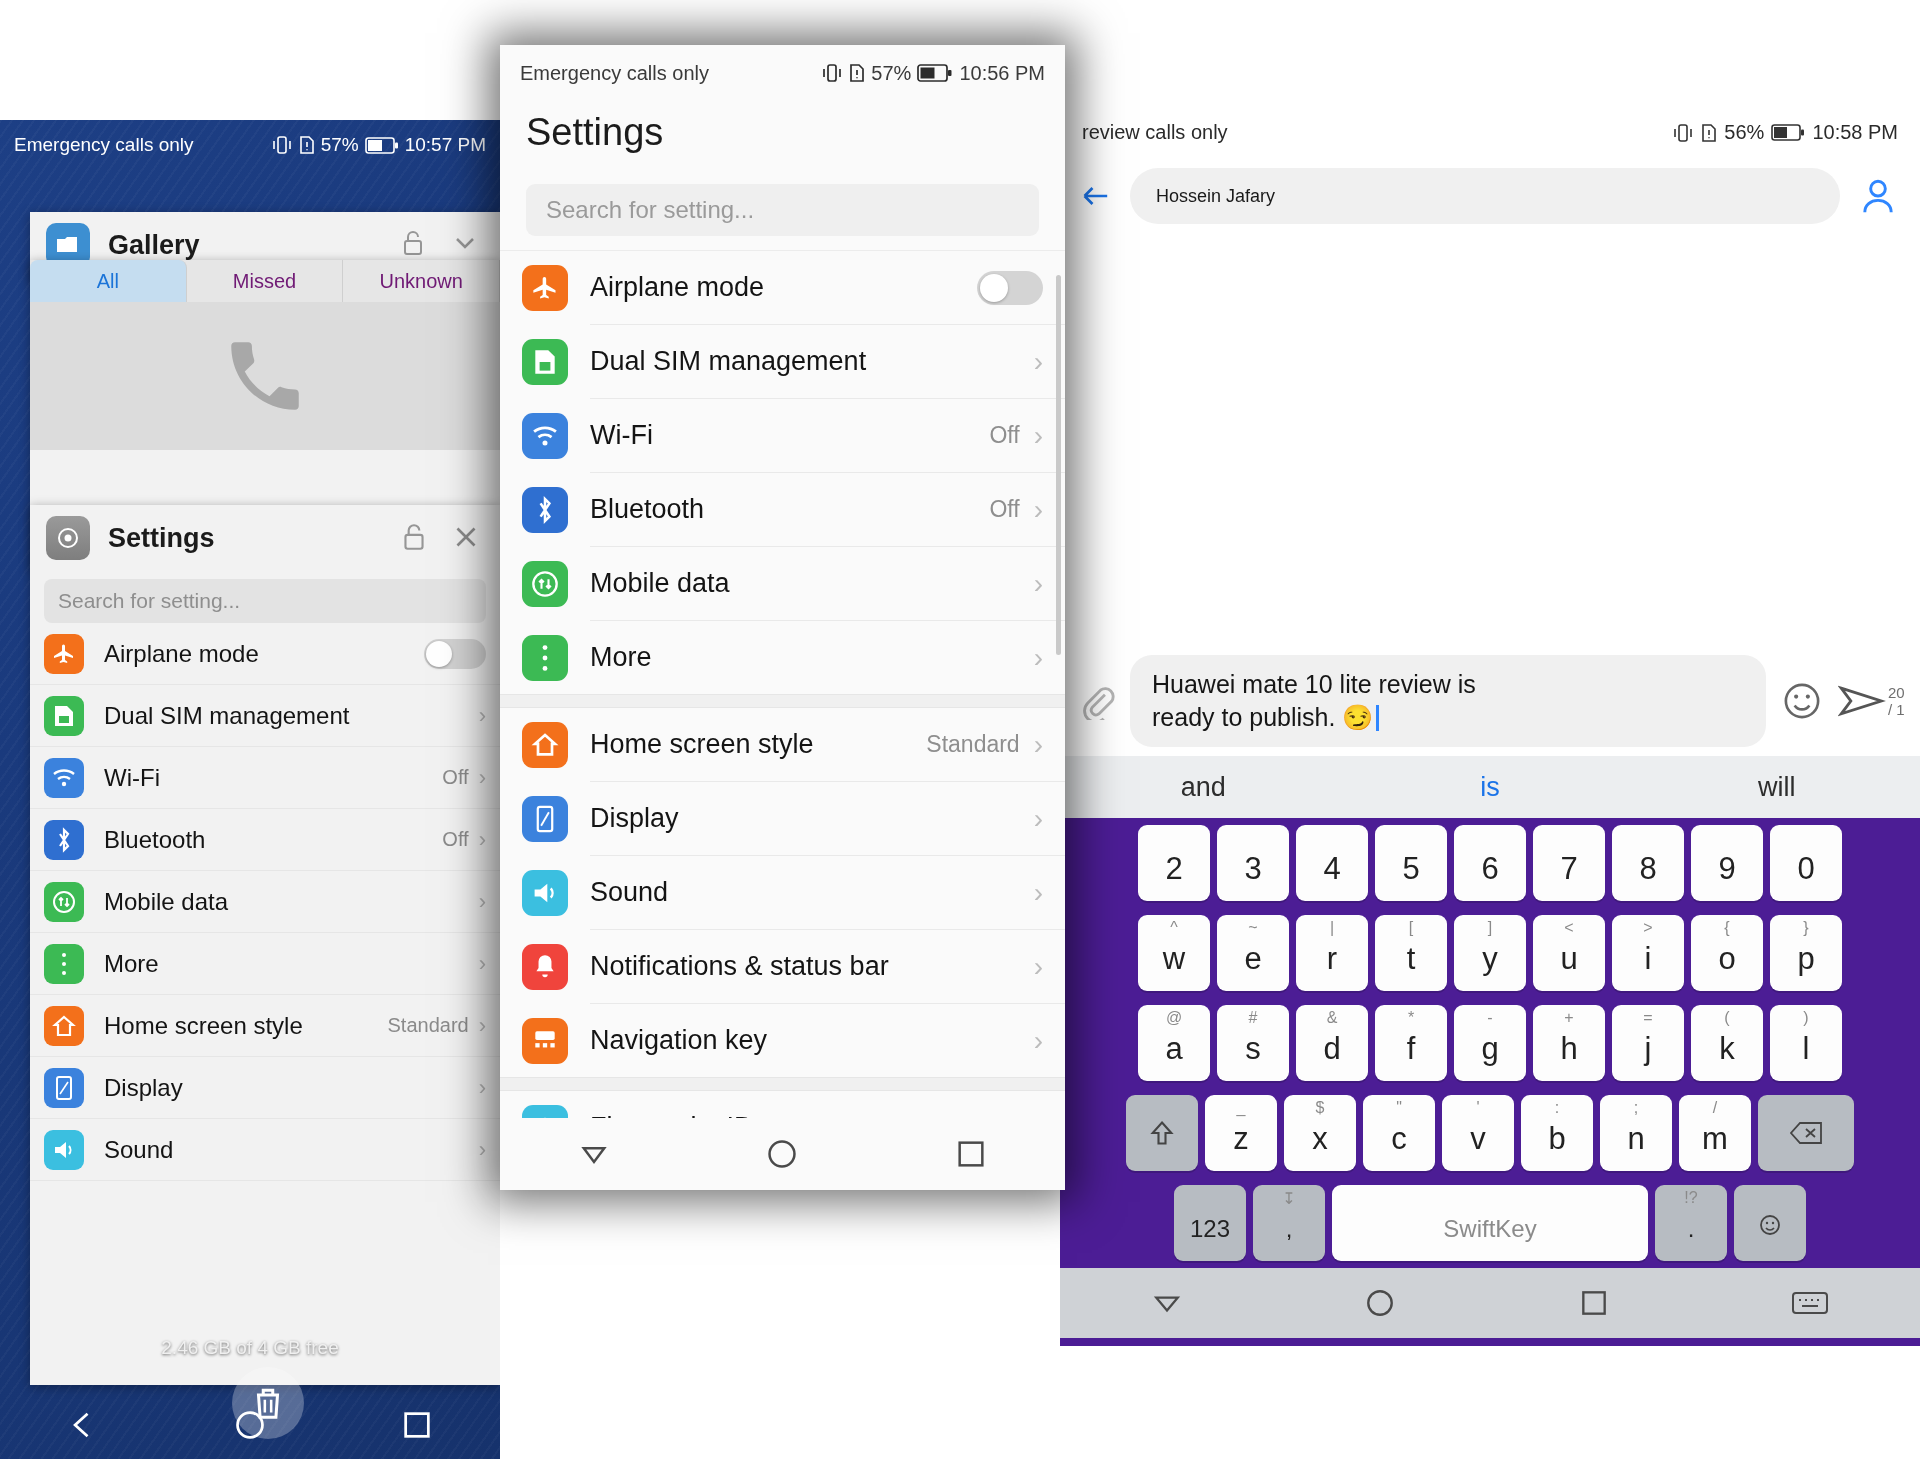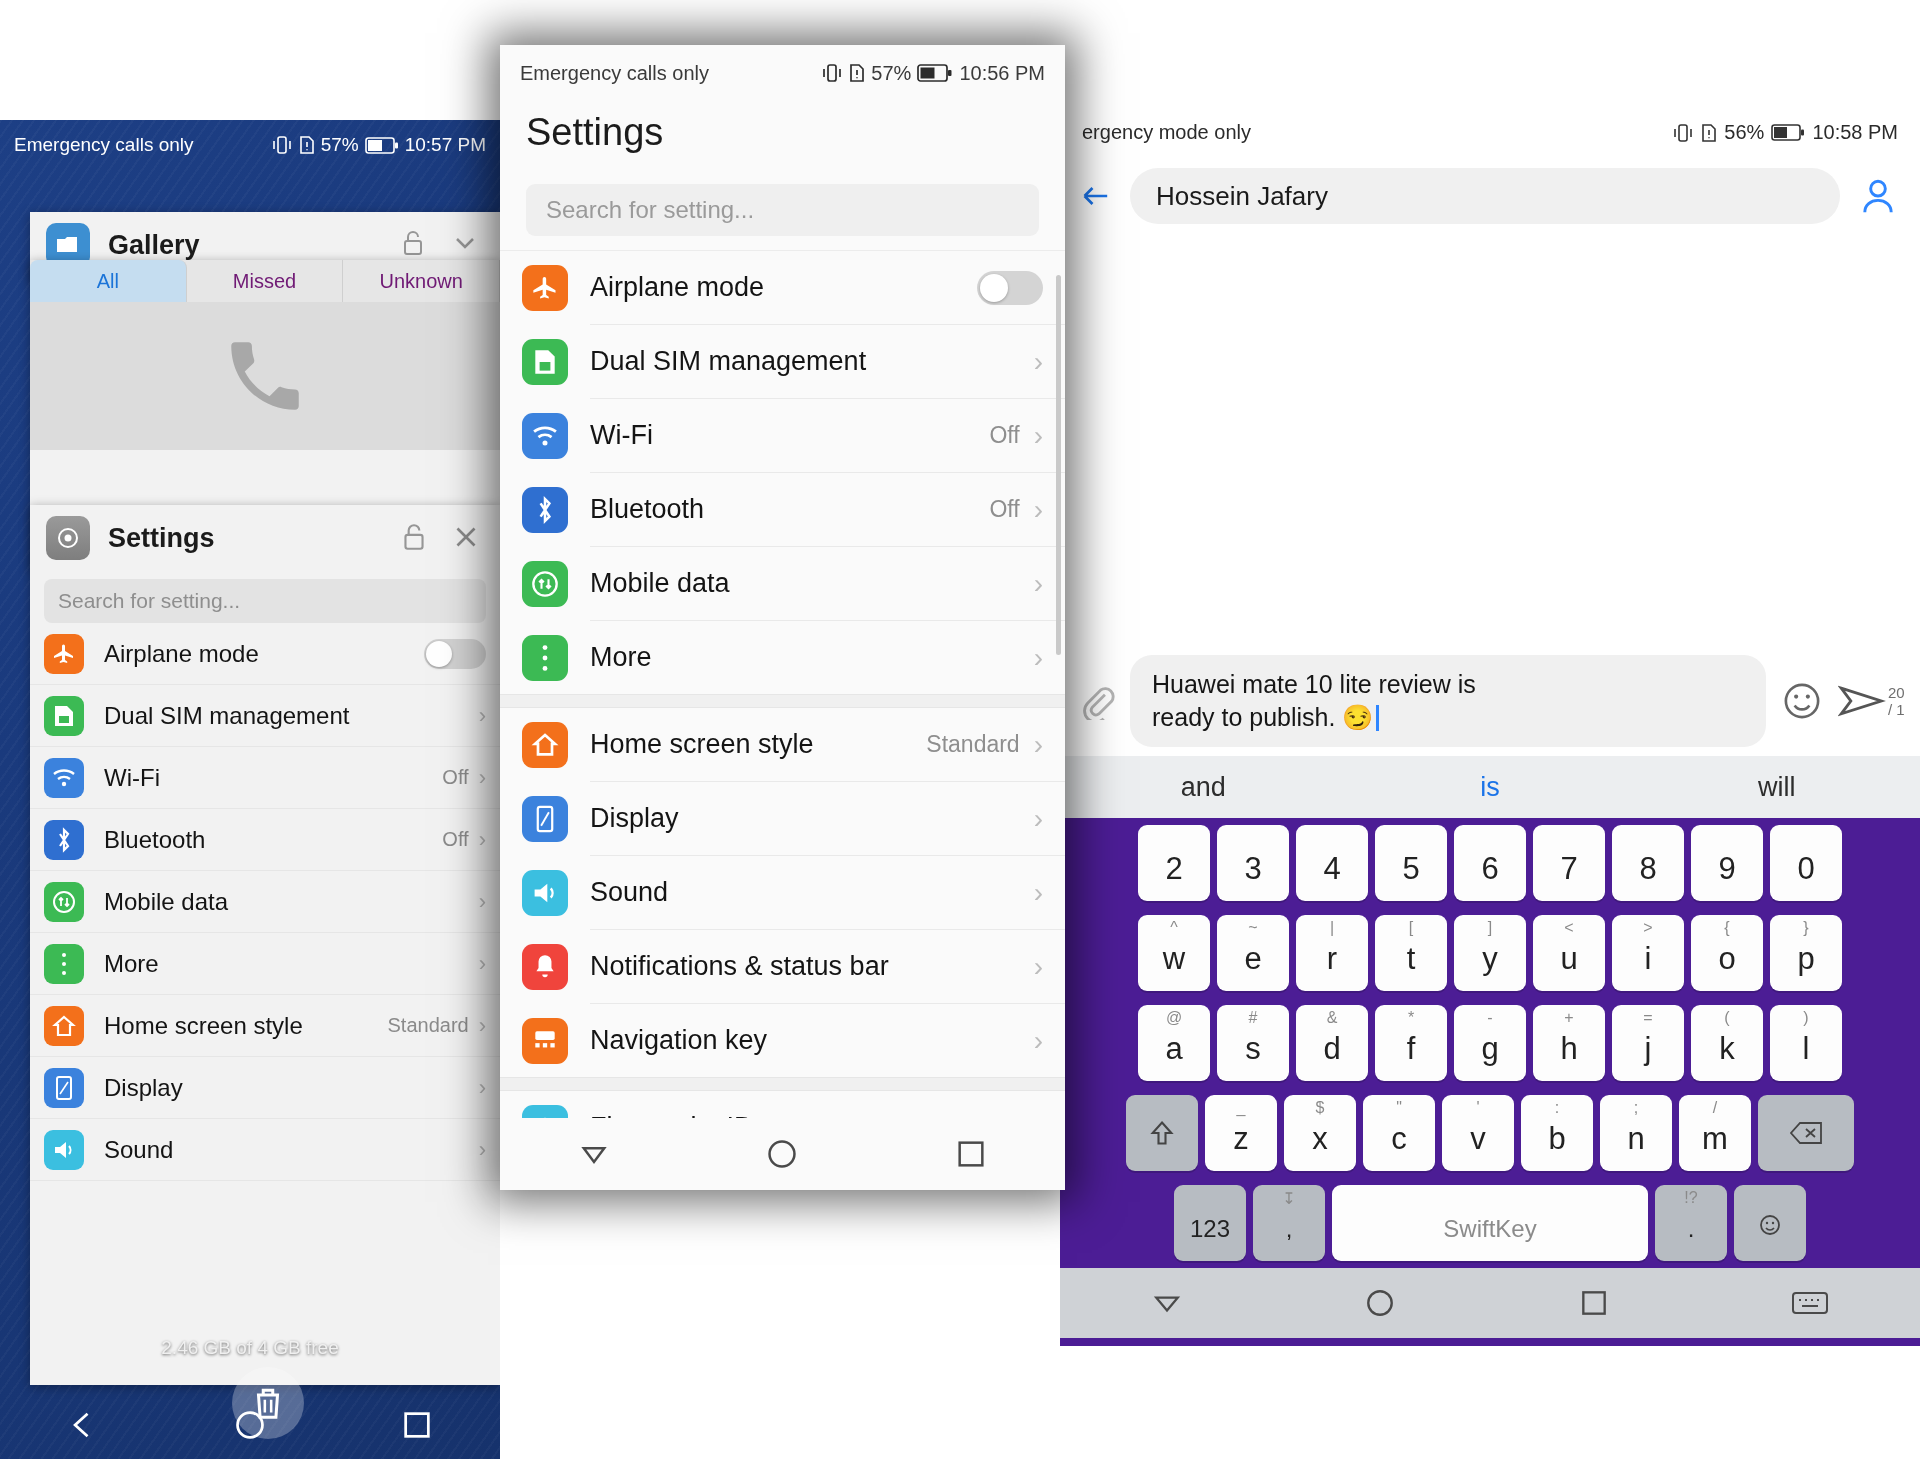--- a/index.html
+++ b/index.html
@@ -60,21 +60,21 @@
   
   .right-panel { position:absolute; left:1060px; top:105px; width:860px; height:1354px;
     background:#ffffff; overflow:hidden; }
   .rp-status { height:55px; display:flex; align-items:center; padding:0 22px;
     font-size:20px; color:#2b2b2b; }
   .rp-status .sp { flex:1; }
   .rp-status .icons { display:flex; align-items:center; gap:7px; }
   .rp-tobar { display:flex; align-items:center; height:72px; padding:0 20px; gap:16px; }
   .rp-back { width:34px; height:34px; flex:none; }
   .rp-recip { flex:1; height:56px; background:#f0f0f0; border-radius:28px;
-    display:flex; align-items:center; padding:0 26px; font-size:26px; color:#1a1a1a; }
+    display:flex; align-items:center; padding:0 26px; font-size:18px; color:#1a1a1a; }
   .rp-person { width:44px; height:44px; flex:none; }
   .rp-thread { height:414px; background:#fff; }
   .rp-compose { display:flex; align-items:center; padding:0 18px; height:110px; gap:14px;justify-content:flex-end; }
   .rp-clip { width:38px; height:38px; flex:none; opacity:.55; }
   .rp-bubble { flex:1; background:#f0f0f0; border-radius:22px; padding:13px 22px;
     font-size:25px; line-height:1.32; color:#161616; position:relative; }
   .rp-emoji-btn { width:44px; height:44px; flex:none; }
   .rp-send-wrap { width:64px; flex:none; display:flex; flex-direction:row;
     align-items:center; gap:2px; }
   .rp-send { width:48px; height:42px; }
@@ -346,21 +346,21 @@
       <span>
         <svg width="34" height="34" viewBox="0 0 30 30">
             <rect x="5" y="5" width="20" height="20" fill="none" stroke="#fff" stroke-width="2.4"></rect>
           </svg>
       </span>
     </div>
   </div>
 
   <div class="right-panel">
     <div class="rp-status">
-      <span class="sp">ergency mode only</span>
+      <span class="sp">review calls only</span>
       <span class="icons">
         <span>
           <svg width="22" height="20" viewBox="0 0 22 20">
               <rect x="7" y="2" width="8" height="16" rx="2" fill="none" stroke="#333" stroke-width="1.6"></rect>
               <path d="M3 6v8M19 6v8" stroke="#333" stroke-width="1.6"></path>
             </svg>
         </span>
         <span>
           <svg width="16" height="20" viewBox="0 0 16 20">
               <path d="M2 2h8l4 4v12H2z" fill="none" stroke="#333" stroke-width="1.6"></path>

